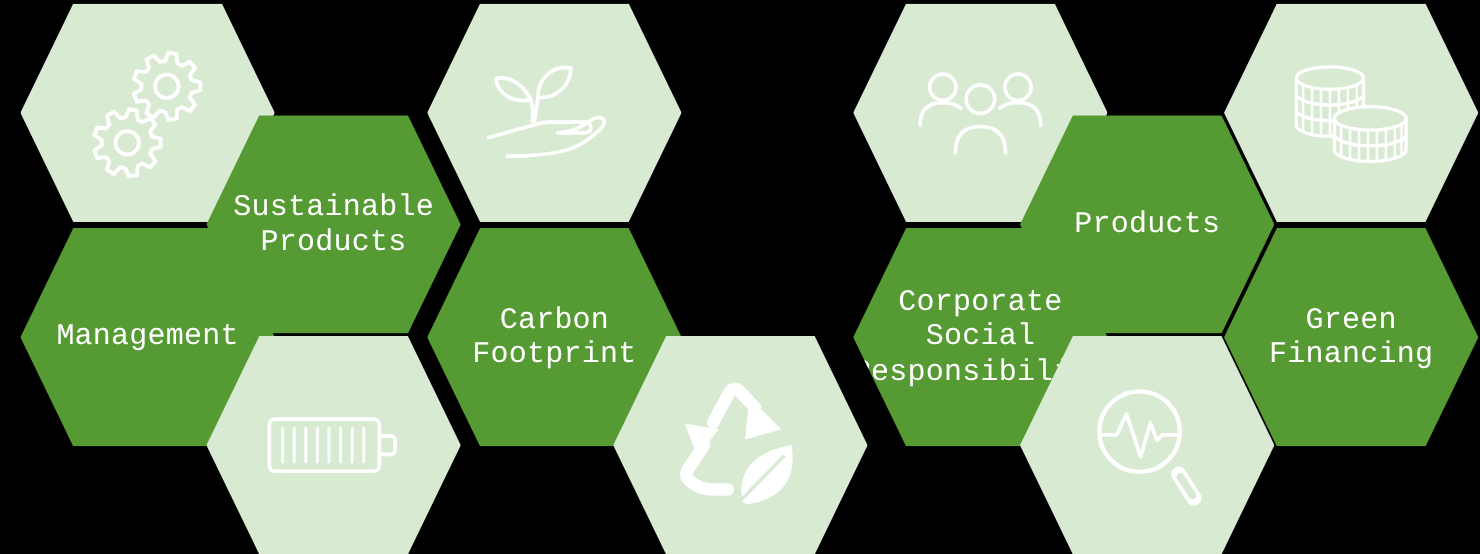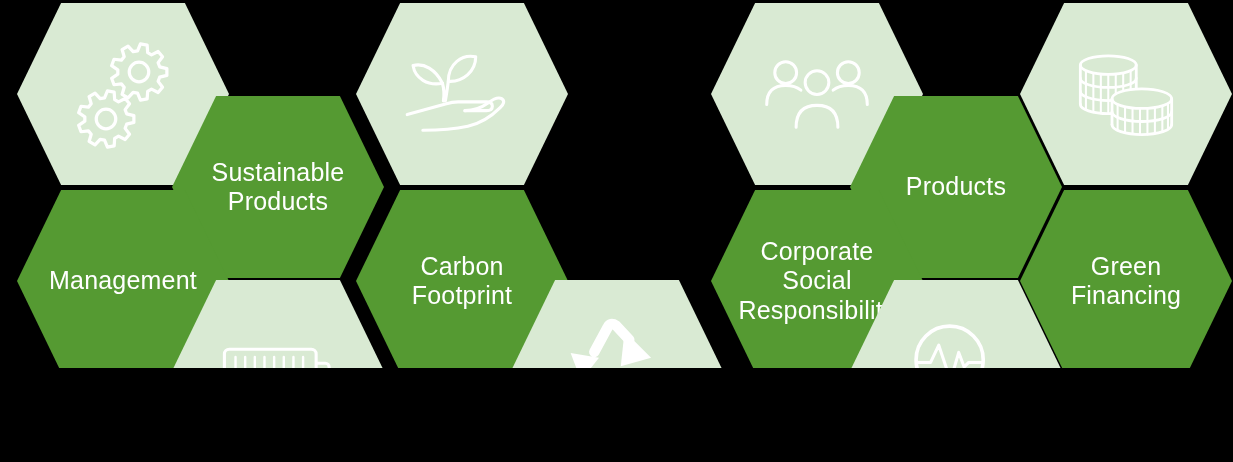--- a/index.html
+++ b/index.html
@@ -1,19 +1,19 @@
 <!DOCTYPE html>
 <html style="--background: #000000; --tile_dark: #559a32; --tile_light: #d9ead3; --text: #ffffff; --icon: #ffffff;"><head>
 <meta charset="utf-8">
 <style>
   html,body{margin:0;padding:0;background:#000;}
   .canvas{
-    position:relative;width:1233px;height:368px;overflow:hidden;
+    position:relative;width:1233px;height:462px;overflow:hidden;
     background:var(--background,#000);
-    font-family:Liberation Sans, sans-serif;
+    font-family:Liberation Mono, monospace;
   }
   .hex{
     position:absolute;width:212px;height:182px;
     clip-path:polygon(20.8% 0%,79.2% 0%,100% 50%,79.2% 100%,20.8% 100%,0% 50%);
     display:flex;align-items:center;justify-content:center;
   }
   .hex.dark{background:var(--tile_dark,#559a32);}
   .hex.light{background:var(--tile_light,#d9ead3);}
   .label{
     color:var(--text,#ffffff);

